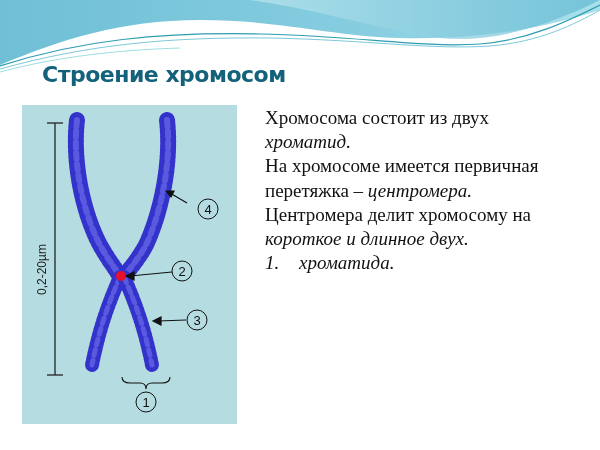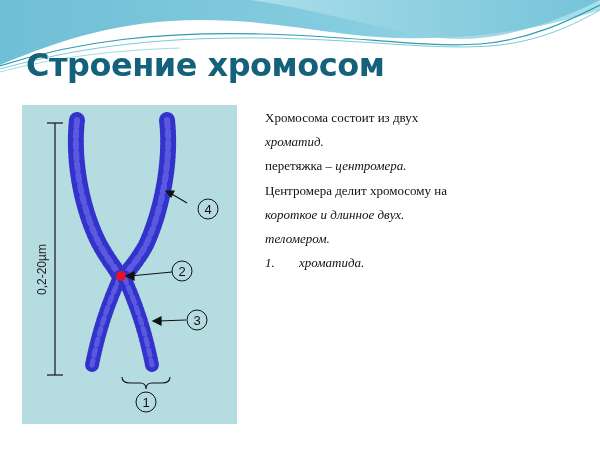--- a/index.html
+++ b/index.html
@@ -3,32 +3,32 @@
 <meta charset="utf-8">
 <style>
   html, body { margin: 0; padding: 0; }
   body {
     width: 600px; height: 450px; overflow: hidden; position: relative;
     background: #ffffff;
     font-family: "Liberation Serif", serif;
   }
   .header-wave { position: absolute; left: 0; top: 0; width: 600px; height: 80px; }
   .title {
-    position: absolute; left: 26px; top: 46px; margin: 0;
+    position: absolute; left: 26px; top: 46px; margin: 16px;
     font-family: "DejaVu Sans", sans-serif; font-weight: bold;
-    font-size: 32px; color: #13617a; letter-spacing: -0.5px;
+    font-size: 22px; color: #13617a; letter-spacing: -0.5px;
   }
   .diagram-panel {
     position: absolute; left: 22px; top: 105px; width: 215px; height: 319px;
     background: #b5dde1;
   }
   .diagram-panel svg { position: absolute; left: 0; top: 0; }
   .text-block {
     position: absolute; left: 265px; top: 106px; width: 330px;
-    font-size: 13px; line-height: 24.2px; color: #111;
+    font-size: 19px; line-height: 24.2px; color: #111;
   }
   .text-block .line { white-space: nowrap; }
   .text-block i { font-style: italic; }
   .legend { list-style: none; margin: 0; padding: 0; }
   .legend li { white-space: nowrap; font-style: italic; }
   .legend .num { display: inline-block; width: 28px; }
   .legend li:first-child .num { width: 34px; }
 </style>
 </head>
 <body>
@@ -104,20 +104,20 @@
         <circle cx="186" cy="104" r="10" fill="none" stroke="#111"></circle>
         <text x="186" y="109">4</text>
       </g>
     </g>
   </svg>
 </div>
 
 <div class="text-block">
   <div class="line">Хромосома состоит из двух</div>
   <div class="line"><i>хроматид.</i></div>
+  <div class="line">На хромосоме имеется первичная</div>
   <div class="line"><span>перетяжка – </span><i>центромера.</i></div>
   <div class="line">Центромера делит хромосому на</div>
   <div class="line"><i>короткое и длинное двух.</i></div>
-  <div class="line"><i>теломером.</i></div>
   <ul class="legend">
     <li><span class="num">1.</span><span>хроматида.</span></li>
   </ul>
 </div>
 
 </body></html>

